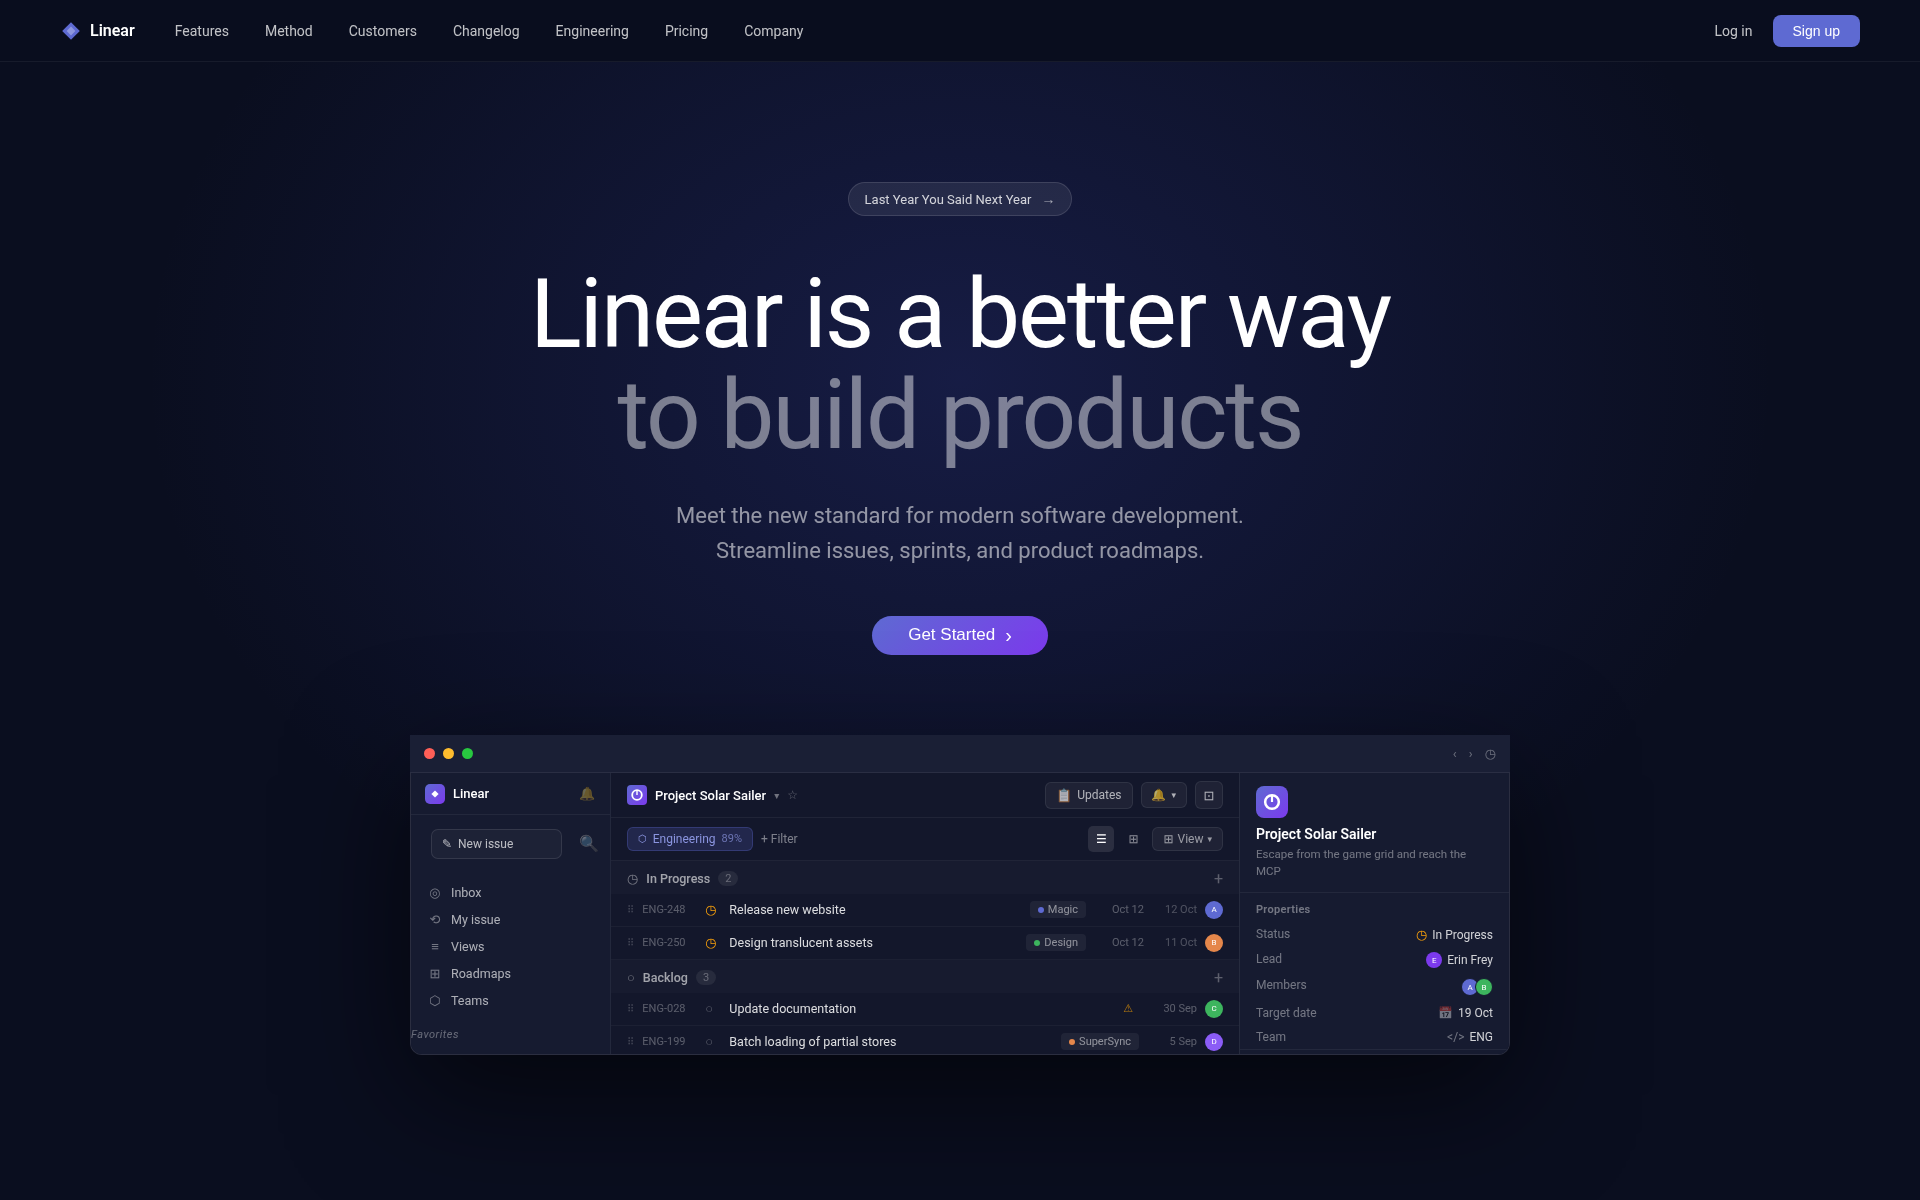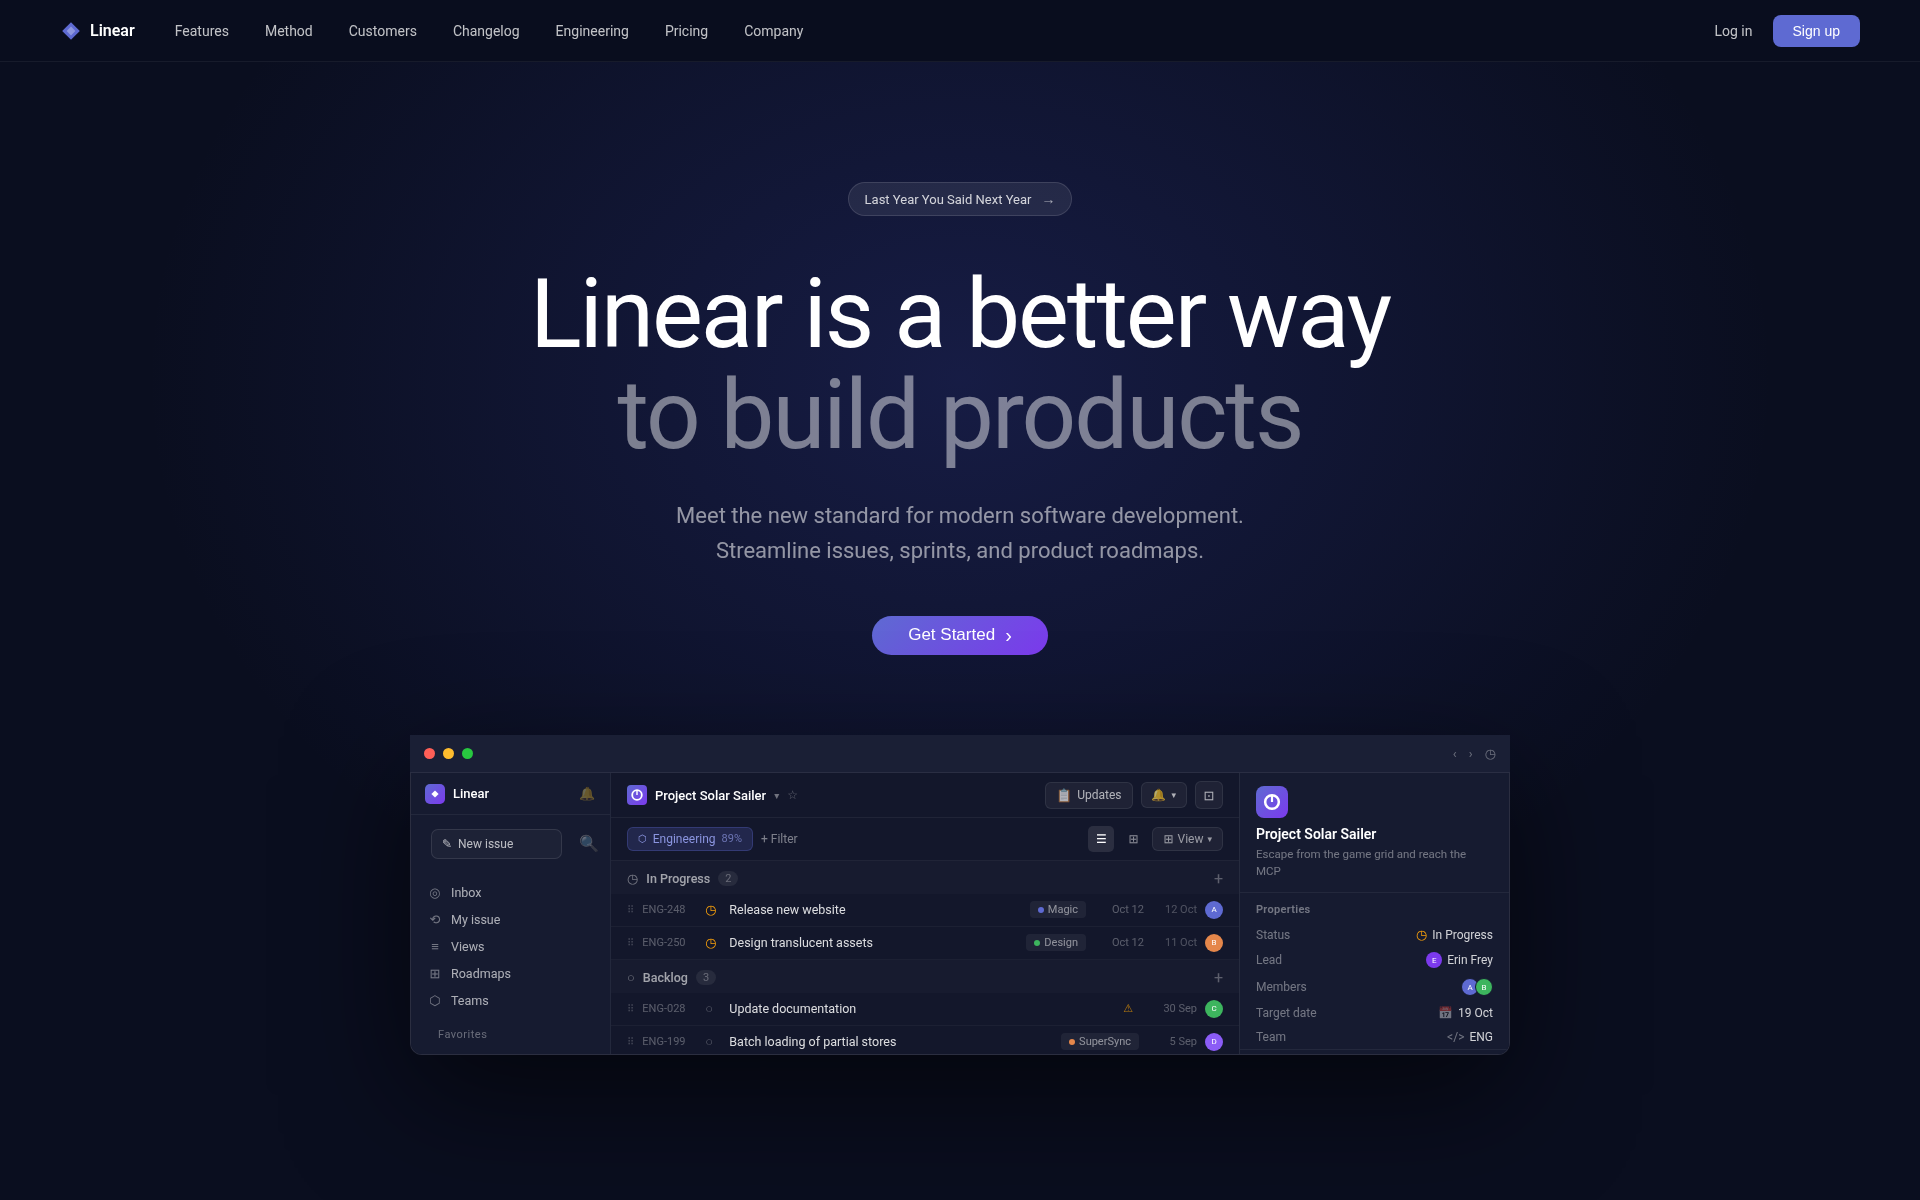--- a/index.html
+++ b/index.html
@@ -257,22 +257,23 @@
     }
     .sidebar-item-icon {
       font-size: 13px;
       color: rgba(255,255,255,0.4);
       width: 16px;
       text-align: center;
     }
     .sidebar-section-label {
       font-size: 11px;
       color: rgba(255,255,255,0.35);
-      padding: 8px 27px 4px;
+      padding: 8px 0 4px;
       letter-spacing: 0.5px;
+      font-style: italic;
     }
 
     
     .app-main {
       flex: 1;
       background: #13172b;
       display: flex;
       flex-direction: column;
       padding-top: 38px;
       overflow: hidden;
@@ -559,21 +560,20 @@
     }
     .right-panel-section-title {
       font-size: 11px;
       font-weight: 600;
       color: rgba(255,255,255,0.4);
       padding: 10px 0 6px;
       letter-spacing: 0.3px;
     }
     .property-row {
       display: flex;
-      align-items: center;
       justify-content: space-between;
       padding: 5px 0;
     }
     .property-label {
       font-size: 12px;
       color: rgba(255,255,255,0.4);
       min-width: 80px;
     }
     .property-value {
       display: flex;

